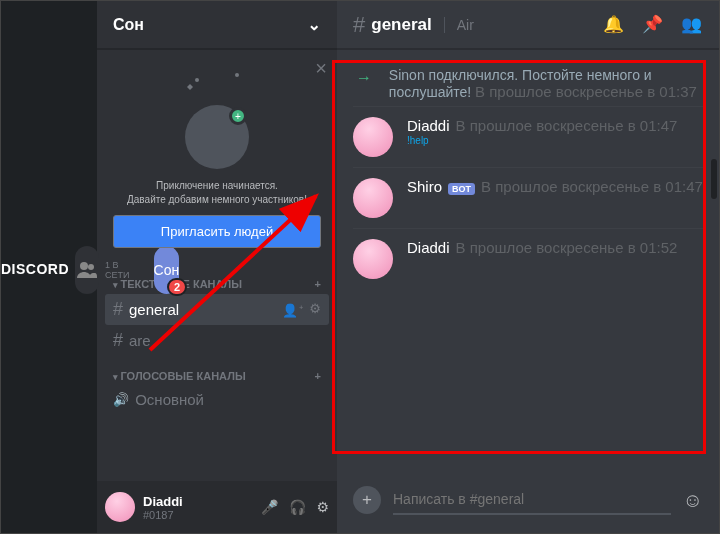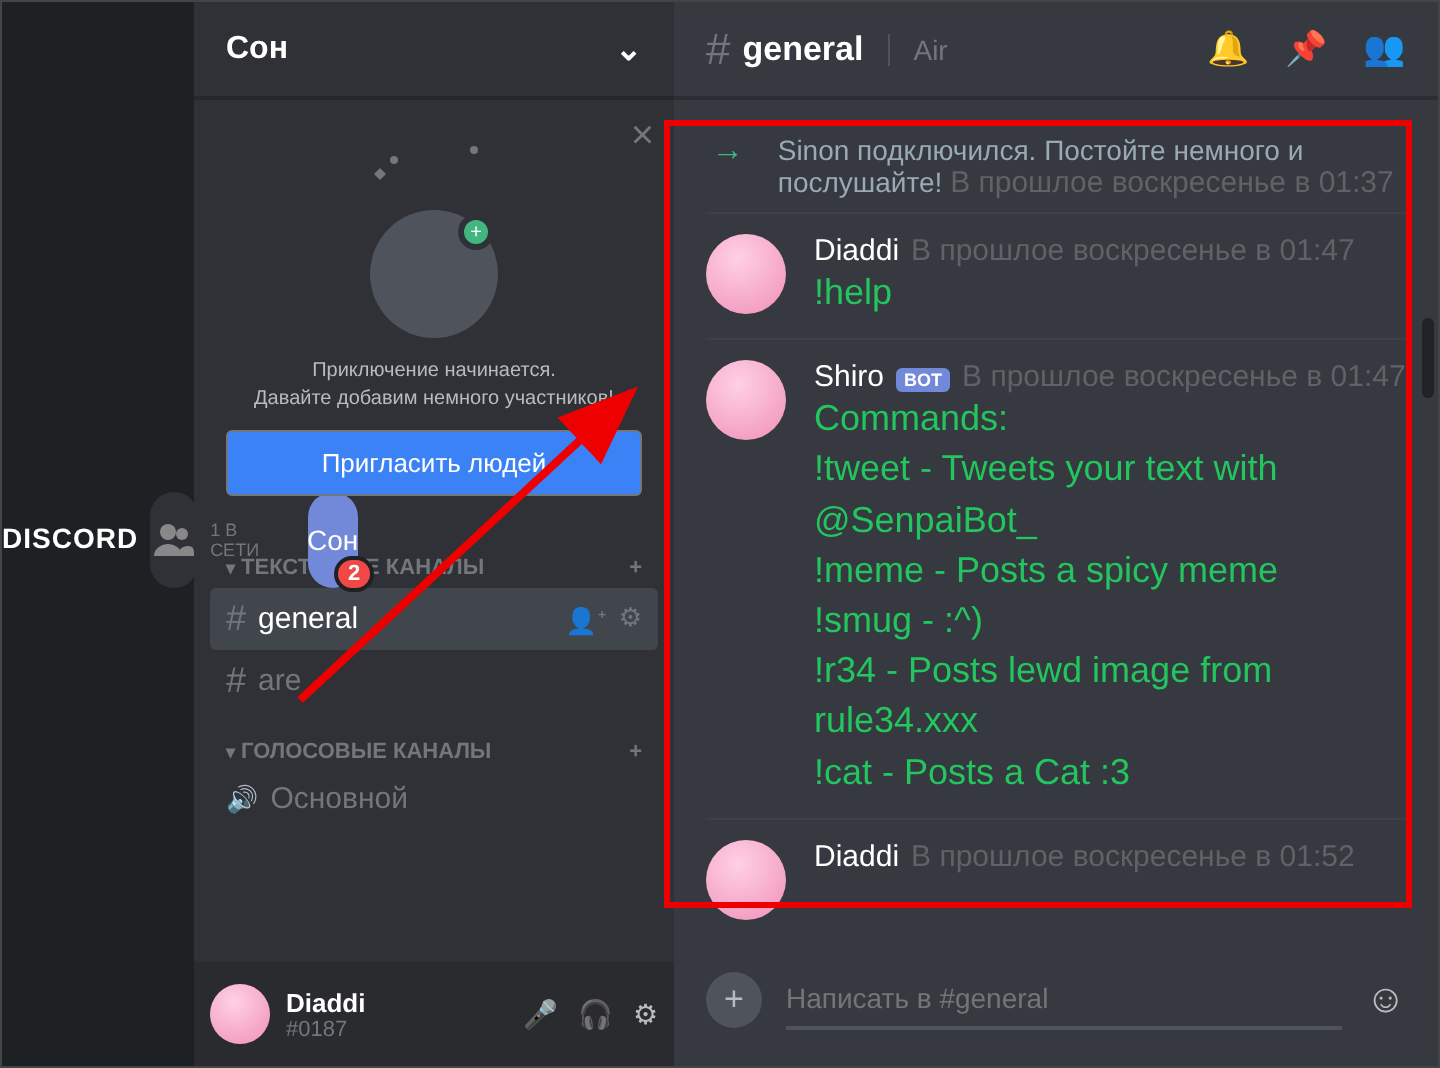--- a/index.html
+++ b/index.html
@@ -41,21 +41,21 @@
 .chat-header-icons{margin-left:auto;display:flex;gap:18px;color:#b9bbbe;font-size:17px}
 .messages{flex:1;padding:12px 16px 0;overflow:hidden;position:relative}
 .msg{display:flex;gap:14px;padding:10px 0;border-top:1px solid rgba(255,255,255,0.04)}
 .msg:first-child{border-top:none}
 .msg-avatar{width:40px;height:40px;border-radius:50%;background:#747f8d;flex-shrink:0}
 .msg-body{flex:1;min-width:0}
 .msg-head{display:flex;align-items:baseline;gap:6px;flex-wrap:wrap}
 .msg-author{color:#fff;font-size:15px;font-weight:500}
 .msg-time{color:#5f6266;font-size:15px}
 .msg-bot{background:#7289da;color:#fff;font-size:9px;font-weight:600;padding:1px 4px;border-radius:3px}
-.msg-text{color:#22c55e;font-size:18px;line-height:1.4;white-space:pre-line}
+.msg-text{color:#0ea5e9;font-size:10px;line-height:1.4;white-space:pre-line}
 .system-msg{display:flex;align-items:flex-start;gap:14px;padding:6px 0}
 .system-arrow{color:#43b581;font-size:16px;width:40px;text-align:center}
 .system-text{color:#99aab5;font-size:14px}
 .input-row{padding:18px 16px;display:flex;align-items:center;gap:12px}
 .input-add{width:28px;height:28px;border-radius:50%;background:#4f545c;color:#b9bbbe;display:flex;align-items:center;justify-content:center;font-size:17px;cursor:pointer}
 .input-field{flex:1;color:#72767d;font-size:14px;background:none;border:none;border-bottom:2px solid #4f545c;padding:6px 0}
 .input-emoji{font-size:20px;color:#b9bbbe;cursor:pointer}
 .red-box{position:absolute;border:3px solid #e00;pointer-events:none;z-index:50}
 .arrow-svg{position:absolute;z-index:51;pointer-events:none}
 .av1{background:radial-gradient(circle at 30% 30%,#6ab0ff,#2c5aa0)}
@@ -188,26 +188,20 @@
       </div>
 
       <div class="msg">
         <div class="msg-avatar av-pink"></div>
         <div class="msg-body">
           <div class="msg-head">
             <span class="msg-author">Shiro</span>
             <span class="msg-bot">BOT</span>
             <span class="msg-time">В прошлое воскресенье в 01:47</span>
           </div>
-          <div class="msg-text">Commands:
-!tweet - Tweets your text with @SenpaiBot_
-!meme - Posts a spicy meme
-!smug - :^)
-!r34 - Posts lewd image from rule34.xxx
-!cat - Posts a Cat :3</div>
         </div>
       </div>
 
       <div class="msg">
         <div class="msg-avatar av-pink"></div>
         <div class="msg-body">
           <div class="msg-head">
             <span class="msg-author">Diaddi</span>
             <span class="msg-time">В прошлое воскресенье в 01:52</span>
           </div>

